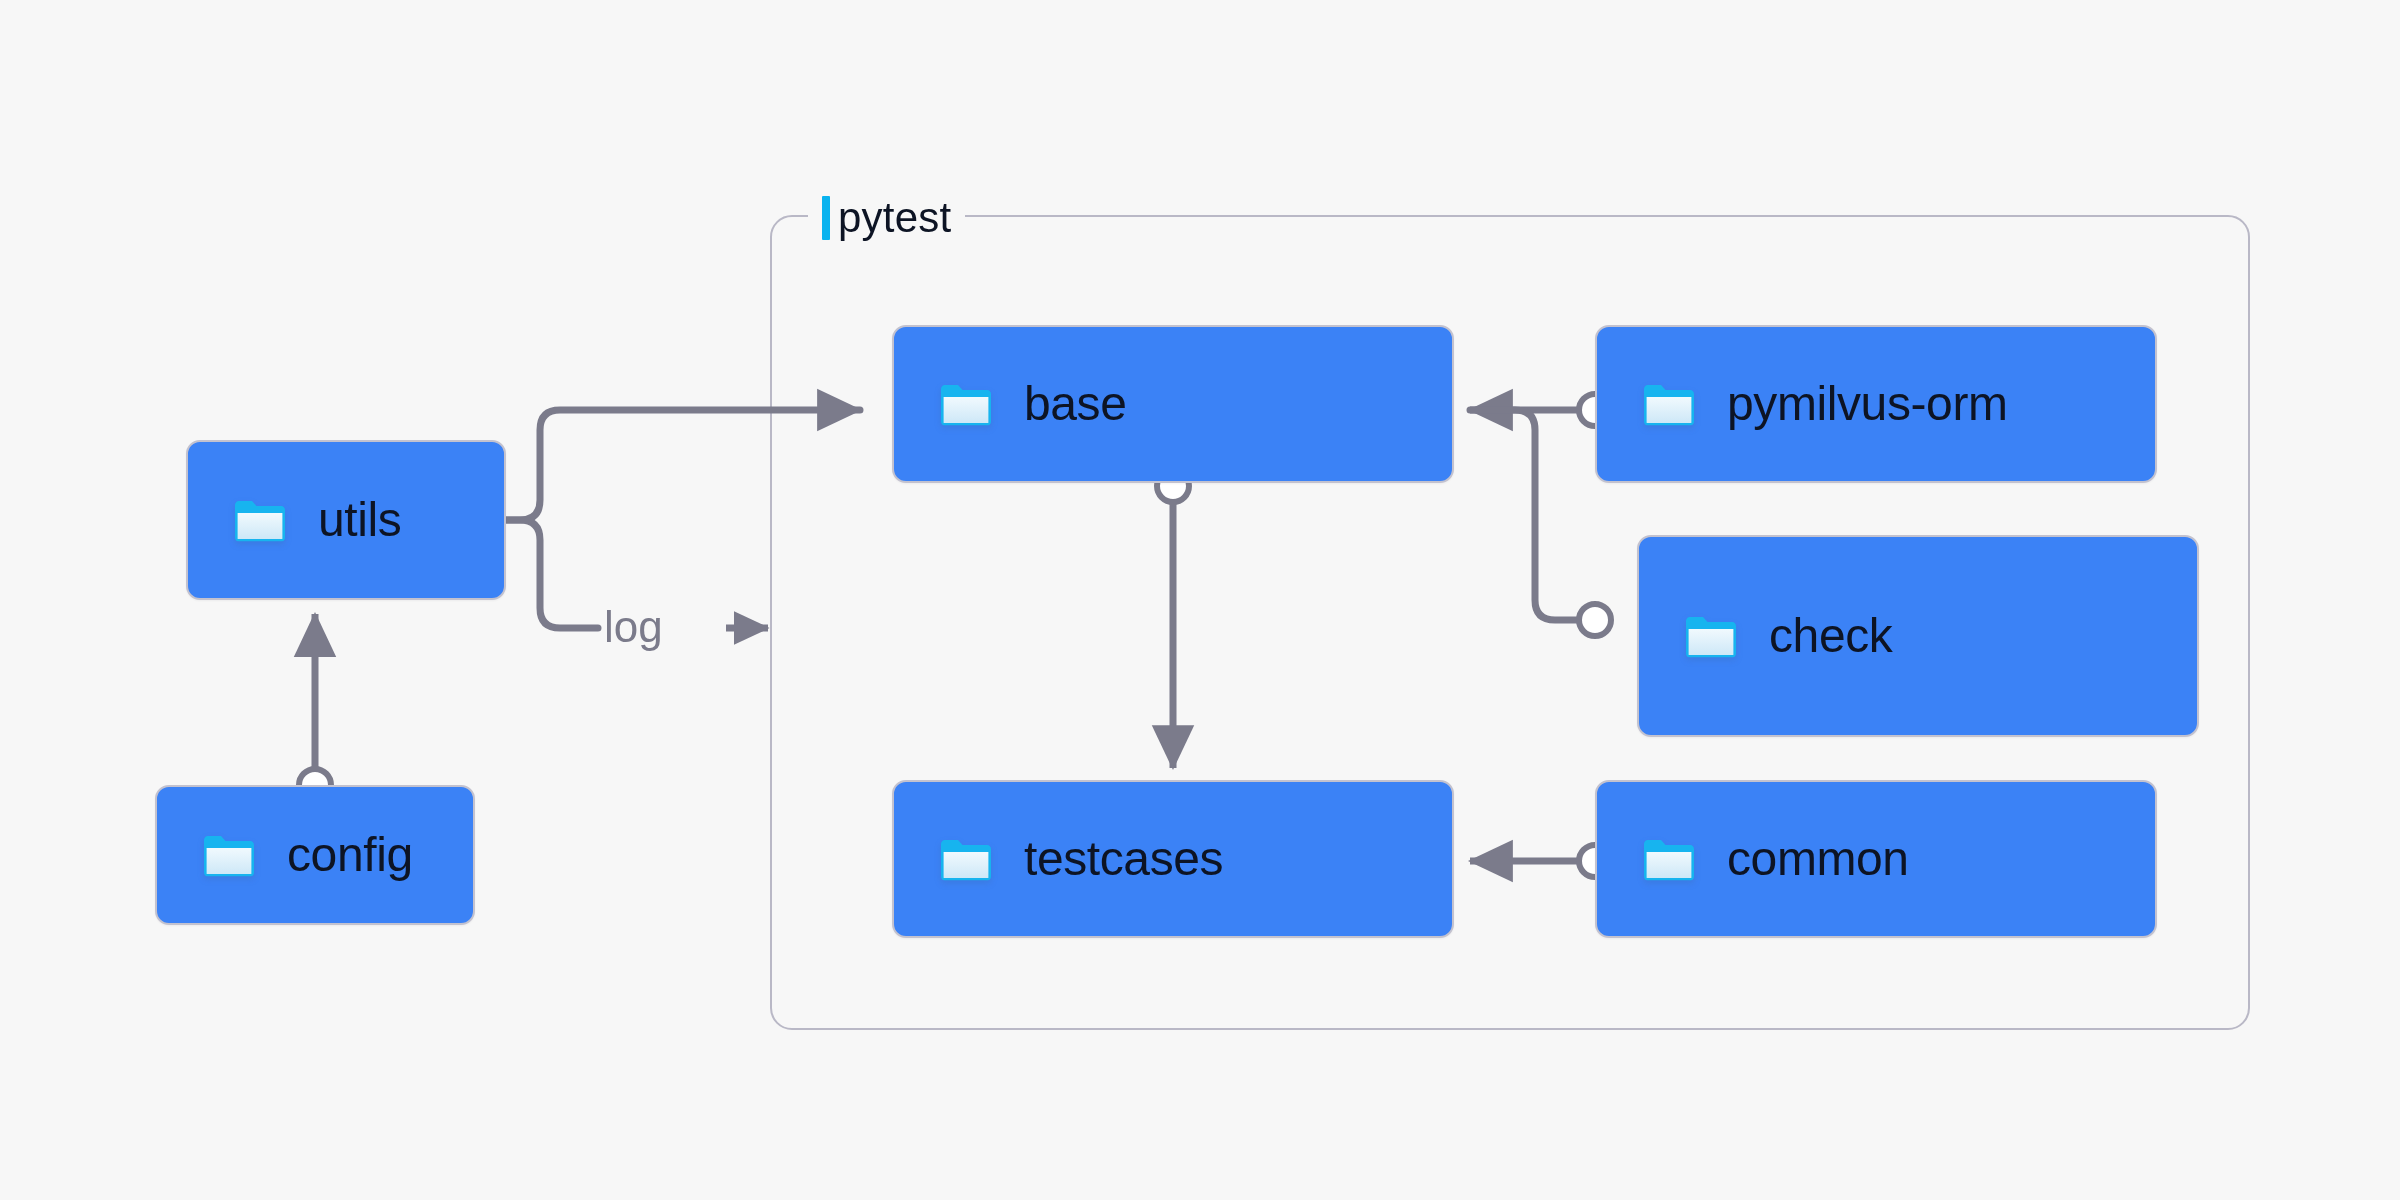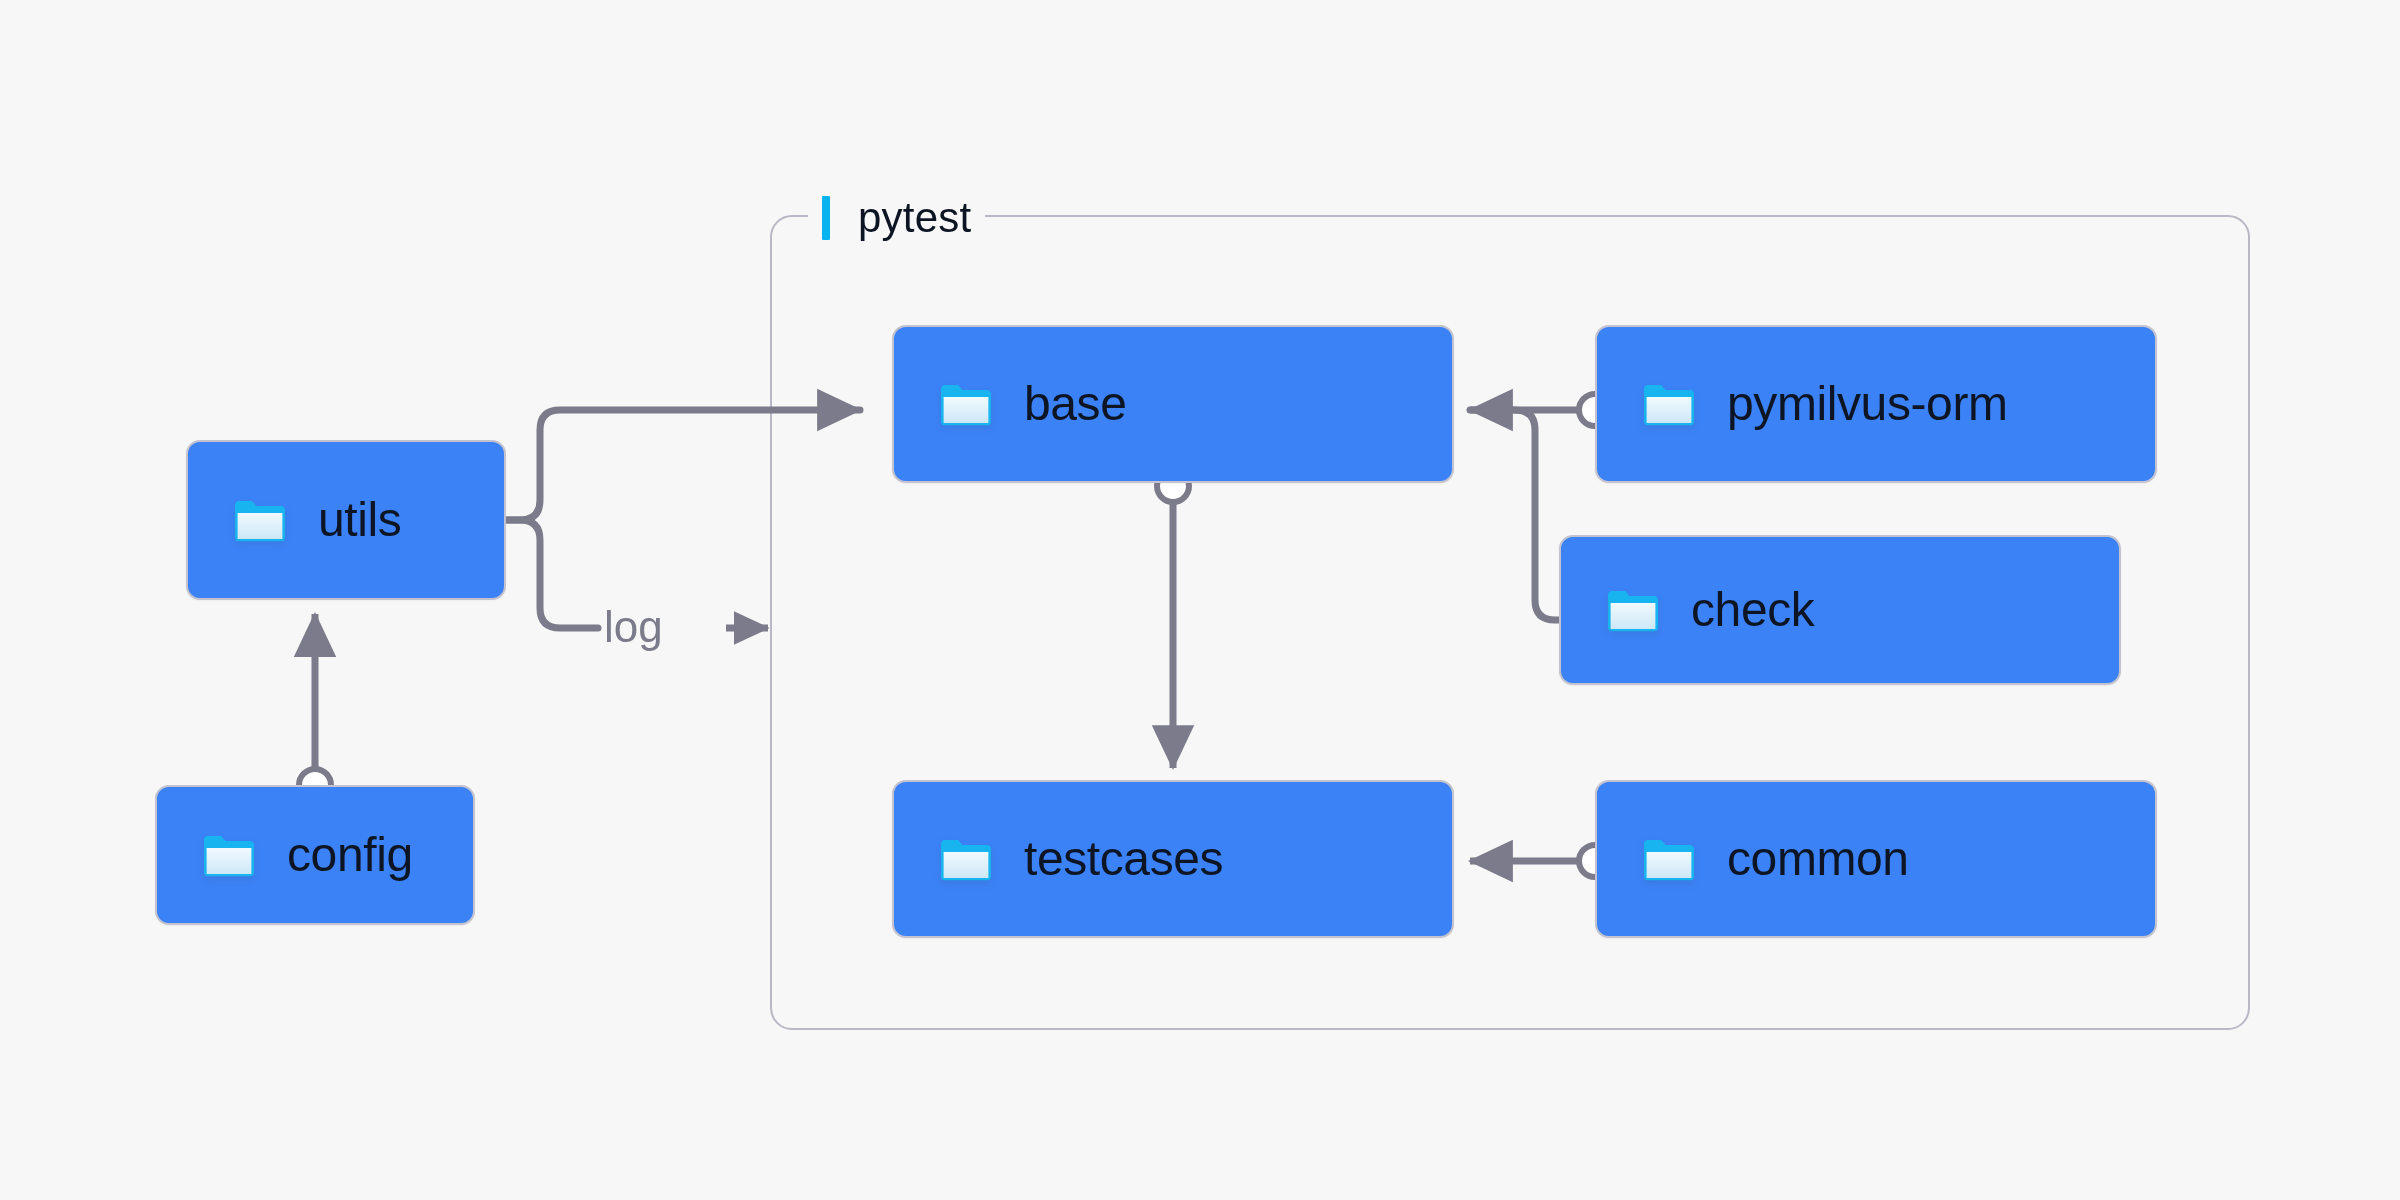--- a/index.html
+++ b/index.html
@@ -33,21 +33,21 @@
     position: absolute;
     box-sizing: border-box;
     border: 2px solid #b9b8c6;
     border-radius: 22px;
     background: transparent;
   }
   .group-label {
     position: absolute;
     display: flex;
     align-items: center;
-    gap: 28px;
+    gap: 8px;
     background: #f7f7f7;
     padding: 0 14px;
     white-space: nowrap;
   }
   .group-accent {
     display: block;
     width: 8px;
     height: 44px;
     background: #09b3ef;
     border-radius: 1px;
@@ -195,21 +195,21 @@
   </div>
 
   <div class="node" style="left:1595px; top:325px; width:562px; height:158px;">
     <svg class="folder-icon" viewBox="0 0 56 48">
       <path d="M3 9 C3 6.8 4.6 5 6.8 5 L20 5 L24.5 10 L49.2 10 C51.4 10 53 11.8 53 14 L53 41 C53 43.2 51.4 45 49.2 45 L6.8 45 C4.6 45 3 43.2 3 41 Z" fill="#17b4ef"></path>
       <path d="M4.5 16 L51.5 16 L51.5 42.5 C51.5 43.6 50.8 44.2 49.8 44.2 L6.2 44.2 C5.2 44.2 4.5 43.6 4.5 42.5 Z" fill="url(#folderGrad)" stroke="#17b4ef" stroke-width="2.2"></path>
     </svg>
     <span class="node-label">pymilvus-orm</span>
   </div>
 
-  <div class="node" style="left:1559px; top:535px; width:562px; height:150px;">
+  <div class="node" style="left:1637px; top:535px; width:562px; height:202px;">
     <svg class="folder-icon" viewBox="0 0 56 48">
       <path d="M3 9 C3 6.8 4.6 5 6.8 5 L20 5 L24.5 10 L49.2 10 C51.4 10 53 11.8 53 14 L53 41 C53 43.2 51.4 45 49.2 45 L6.8 45 C4.6 45 3 43.2 3 41 Z" fill="#17b4ef"></path>
       <path d="M4.5 16 L51.5 16 L51.5 42.5 C51.5 43.6 50.8 44.2 49.8 44.2 L6.2 44.2 C5.2 44.2 4.5 43.6 4.5 42.5 Z" fill="url(#folderGrad)" stroke="#17b4ef" stroke-width="2.2"></path>
     </svg>
     <span class="node-label">check</span>
   </div>
 
   <div class="node" style="left:1595px; top:780px; width:562px; height:158px;">
     <svg class="folder-icon" viewBox="0 0 56 48">
       <path d="M3 9 C3 6.8 4.6 5 6.8 5 L20 5 L24.5 10 L49.2 10 C51.4 10 53 11.8 53 14 L53 41 C53 43.2 51.4 45 49.2 45 L6.8 45 C4.6 45 3 43.2 3 41 Z" fill="#17b4ef"></path>

